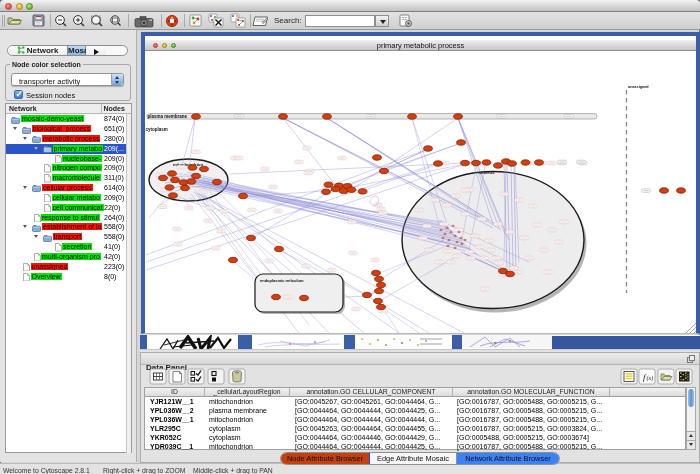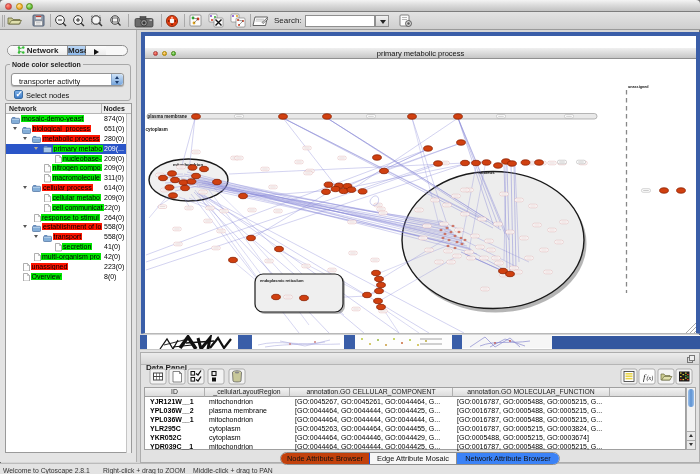--- a/index.html
+++ b/index.html
@@ -55,21 +55,21 @@
 .trow .lbl { position:absolute; top:0.8px; padding:0 1px; color:#000; white-space:nowrap; overflow:hidden; }
 .trow .num { position:absolute; left:98px; top:0.8px; color:#000; }
 .exp { position:absolute; top:2.8px; width:0; height:0;
   border-left:2.6px solid transparent; border-right:2.6px solid transparent; border-top:3.8px solid #555; }
 .gbg { background:#00e800; }
 .rbg { background:#ff1400; }
 
 
 #netframe { left:141px; top:32px; width:559px; height:302px;
   background:#fff; border:4px solid #3a5ea8; border-bottom:1px solid #b8b8b8; border-radius:1px; }
-#netframe-title { position:absolute; left:0; top:12px; width:551px; height:11px;
+#netframe-title { position:absolute; left:0; top:4px; width:551px; height:11px;
   background:linear-gradient(#f0f0f0,#c6c6c6); border-bottom:1px solid #909090; }
 #netframe-title .tl { position:absolute; top:2.8px; width:5px; height:5px; border-radius:50%; }
 #netframe-title .t { position:absolute; left:0; right:0; top:1px; text-align:center; font-size:7.5px; color:#111; }
 
 
 #strip { left:140px; top:335px; width:560px; height:17px; background:#fff; }
 
 
 #dpanel { left:140px; top:352px; width:560px; height:111px; background:#e2e2e2; border:1px solid #adadad; }
 #dpanel-hdr { position:absolute; left:0; top:0; width:558px; height:12px;
@@ -240,21 +240,21 @@
   <div id="groupbox"></div>
   <div id="groupbox-label">Node color selection</div>
   <div id="combo">
     <div class="txt">transporter activity</div>
     <div class="btn">
       <div style="position:absolute;left:2.5px;top:1.5px;width:0;height:0;border-left:2.8px solid transparent;border-right:2.8px solid transparent;border-bottom:3.4px solid #1a3a6b;"></div>
       <div style="position:absolute;left:2.5px;top:6.5px;width:0;height:0;border-left:2.8px solid transparent;border-right:2.8px solid transparent;border-top:3.4px solid #1a3a6b;"></div>
     </div>
   </div>
   <div id="checkbox"></div>
-  <div id="cb-label">Select nodes</div>
+  <div id="cb-label">Session nodes</div>
   <div id="treebox">
     <div id="tree-hdr">
         <span class="c1">Network</span>
         <span class="vline"></span>
         <span class="c2">Nodes</span>
       </div>
     <div id="treerows">
         <div class="trow" style="top:10.5px;width:121px;">
           <div style="position:absolute;left:5px;width:10px;height:9px;">
             <svg width="9" height="8" viewBox="0 0 9 8" style="position:absolute;top:1.2px;">

